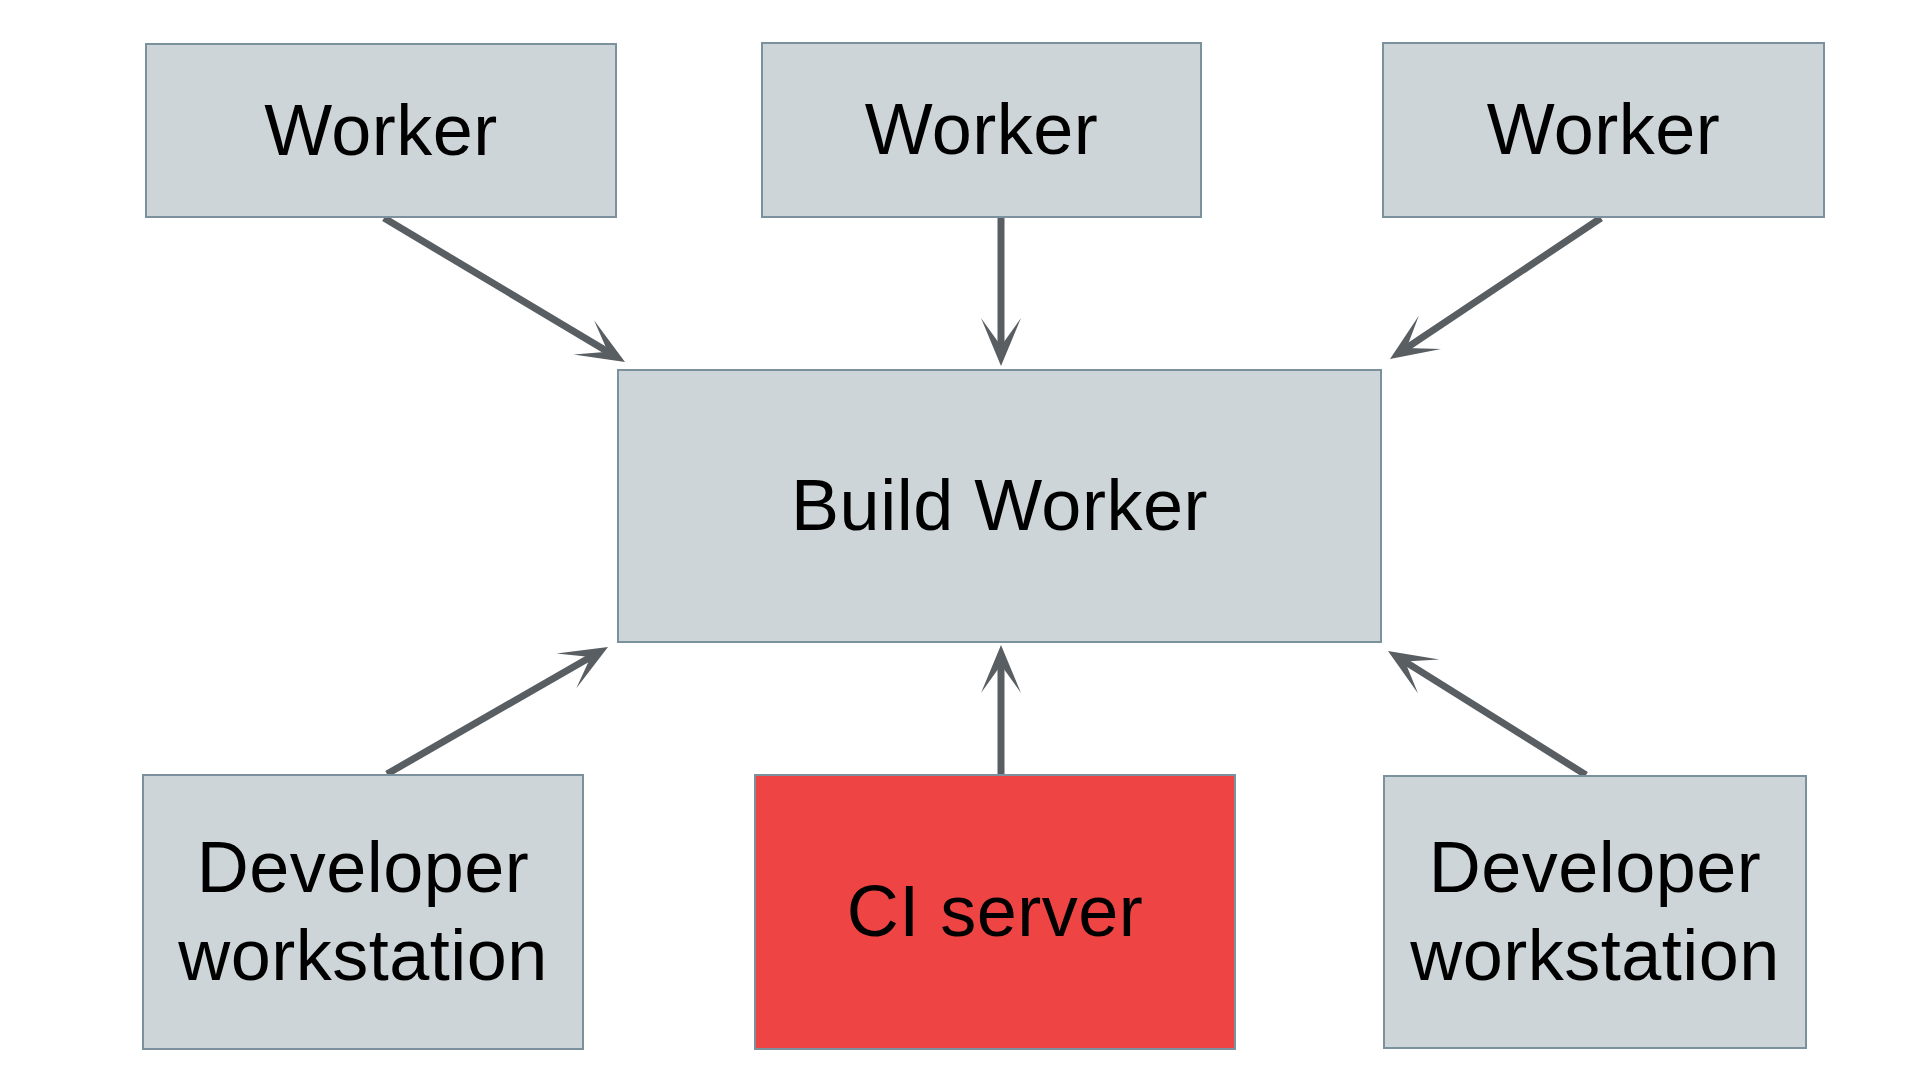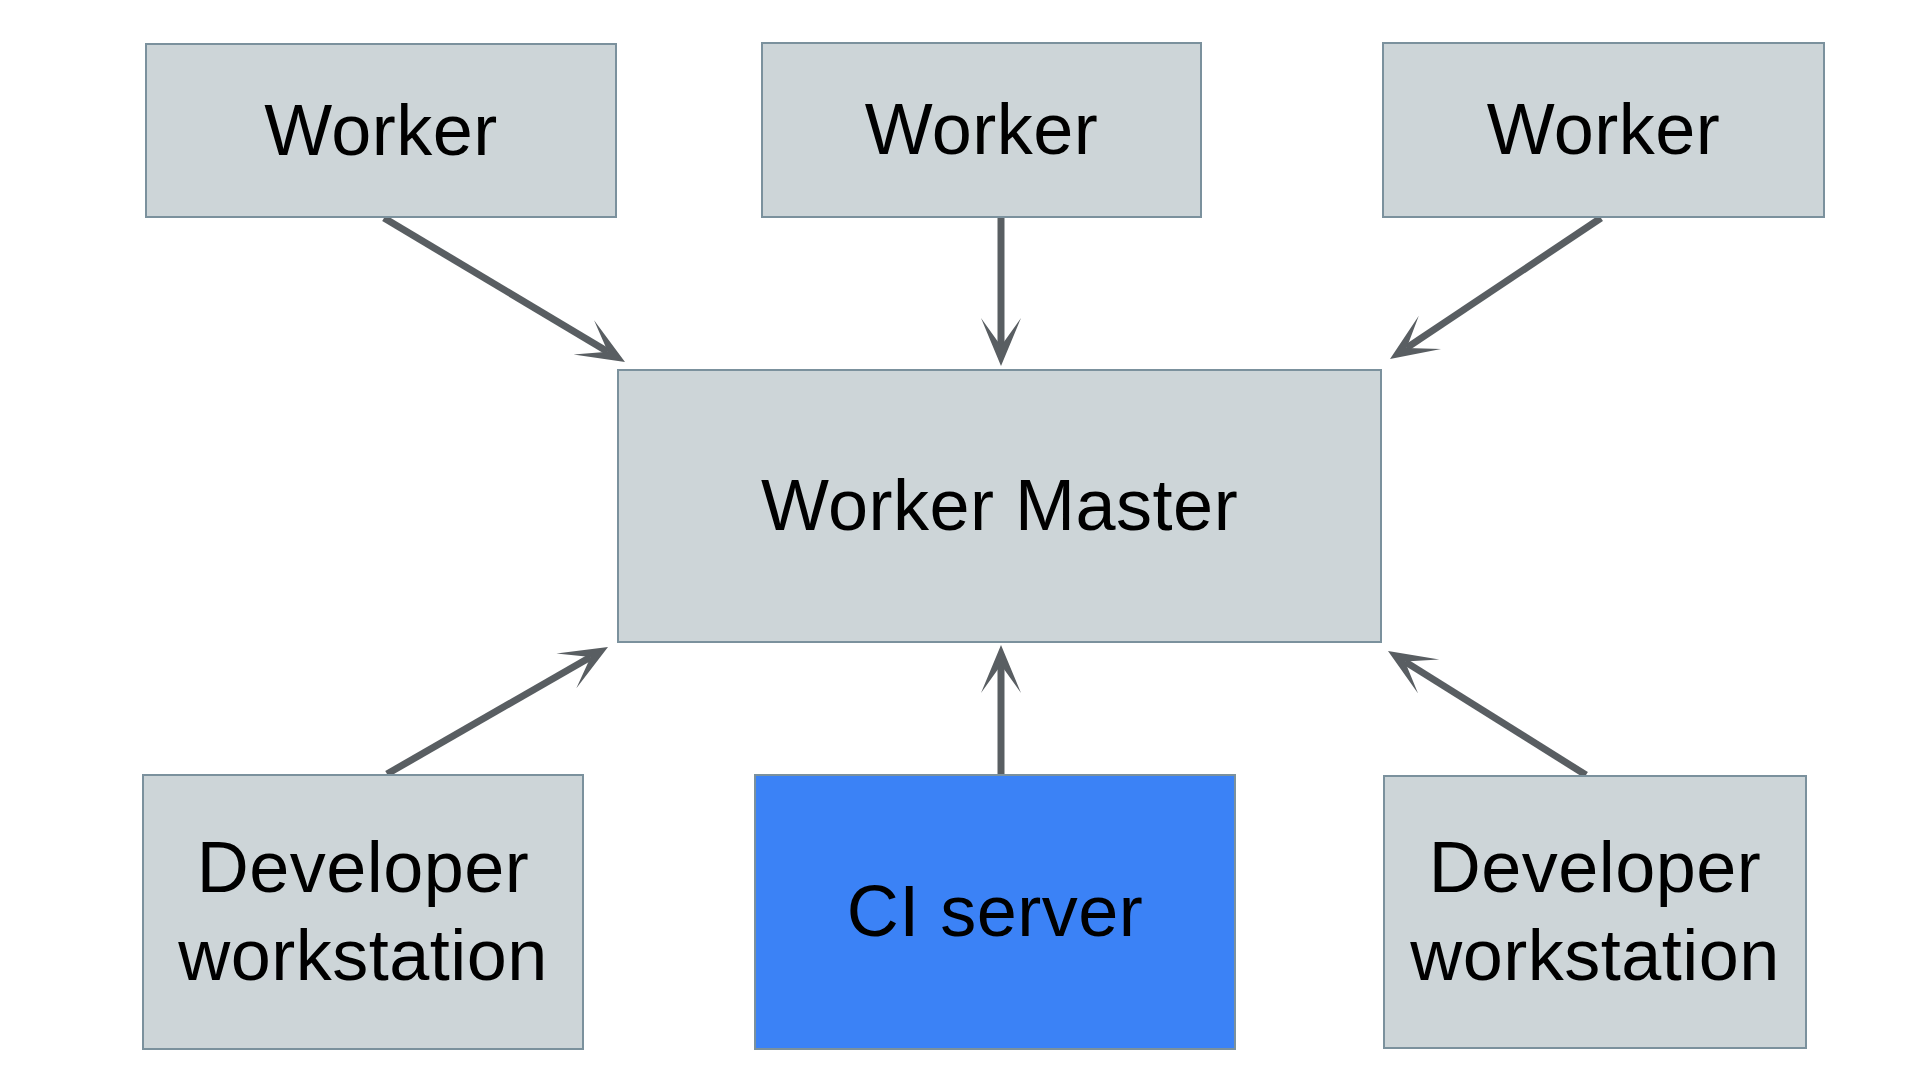--- a/index.html
+++ b/index.html
@@ -73,25 +73,25 @@
       <div class="node" style="left: 121px; top: 43px; width: 472px; height: 175px; background: rgb(205, 213, 216); border: 2px solid rgb(123, 145, 157);">
         <span class="label" style="color: rgb(0, 0, 0);">Worker</span>
       </div>
       <div class="node" style="left: 737px; top: 42px; width: 441px; height: 176px; background: rgb(205, 213, 216); border: 2px solid rgb(123, 145, 157);">
         <span class="label" style="color: rgb(0, 0, 0);">Worker</span>
       </div>
       <div class="node" style="left: 1358px; top: 42px; width: 443px; height: 176px; background: rgb(205, 213, 216); border: 2px solid rgb(123, 145, 157);">
         <span class="label" style="color: rgb(0, 0, 0);">Worker</span>
       </div>
       <div class="node" style="left: 593px; top: 369px; width: 765px; height: 274px; background: rgb(205, 213, 216); border: 2px solid rgb(123, 145, 157);">
-        <span class="label" style="color: rgb(0, 0, 0);">Worker Master</span>
+        <span class="label" style="color: rgb(0, 0, 0);">Build Worker</span>
       </div>
       <div class="node" style="left: 118px; top: 774px; width: 442px; height: 276px; background: rgb(205, 213, 216); border: 2px solid rgb(123, 145, 157);">
         <span class="label" style="color: rgb(0, 0, 0);">Developer workstation</span>
       </div>
-      <div class="node" style="left: 730px; top: 774px; width: 482px; height: 276px; background: #3b82f6; border: 2px solid rgb(123, 145, 157);">
+      <div class="node" style="left: 730px; top: 774px; width: 482px; height: 276px; background: #ef4444; border: 2px solid rgb(123, 145, 157);">
         <span class="label" style="color: rgb(0, 0, 0);">CI server</span>
       </div>
       <div class="node" style="left: 1359px; top: 775px; width: 424px; height: 274px; background: rgb(205, 213, 216); border: 2px solid rgb(123, 145, 157);">
         <span class="label" style="color: rgb(0, 0, 0);">Developer workstation</span>
       </div>
     </div>
 </div>
 
 </body></html>

